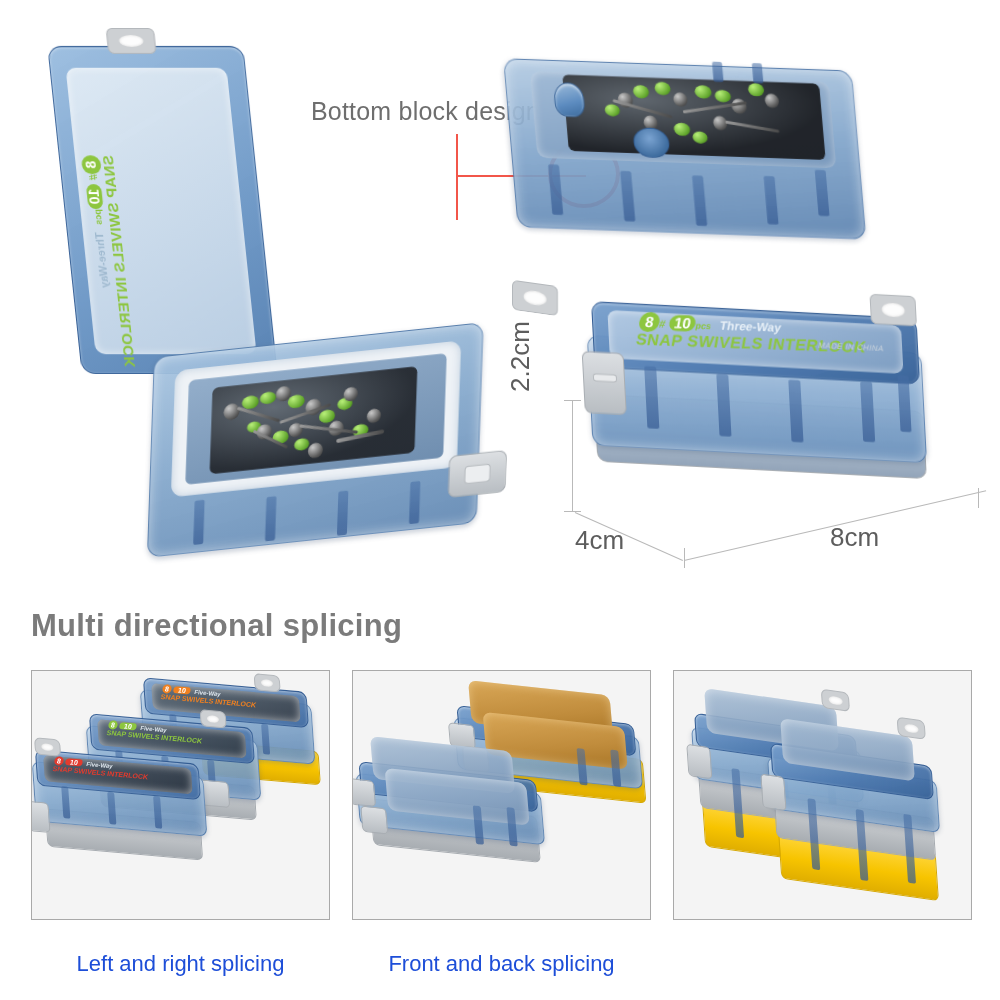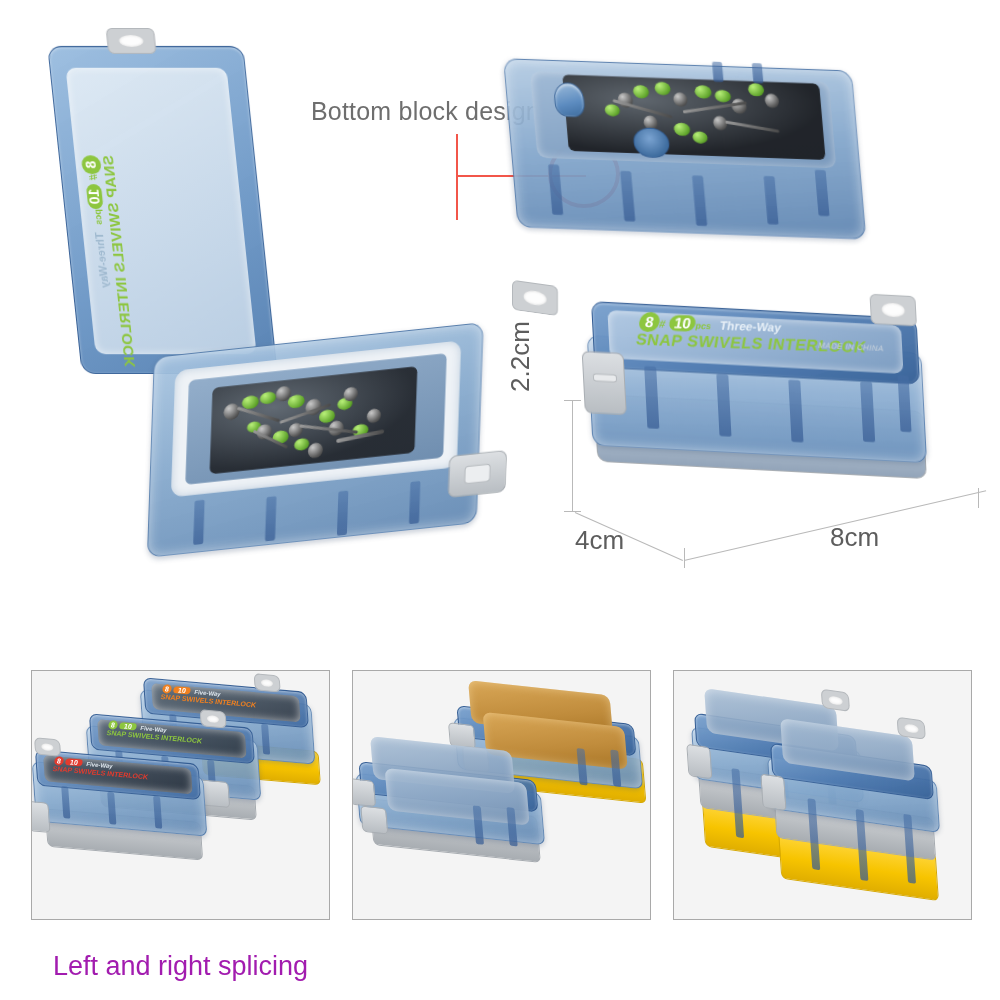--- a/index.html
+++ b/index.html
@@ -30,22 +30,22 @@
     white-space: nowrap;
   }
   .dim-label {
     position: absolute;
     font-size: 26px;
     color: #5d5d5d;
     white-space: nowrap;
   }
   .caption {
     position: absolute;
-    font-size: 27px;
-    color: #a21caf;
+    font-size: 22px;
+    color: #1d4ed8;
     text-align: center;
     white-space: nowrap;
   }
 
   
   .red-vline { position: absolute; background: #f2564a; }
   .red-hline { position: absolute; background: #f2564a; }
   .red-circle {
     position: absolute;
     border: 4px solid #ee3b30;
@@ -387,20 +387,21 @@
   <div class="dimline" style="left:575px; top:512px; width:118px; height:1px;
               transform: rotate(24deg); transform-origin: left center;"></div>
   <div class="dim-label" style="left:575px; top:525px;">4cm</div>
 
   <div class="dimline" style="left:684px; top:560px; width:310px; height:1px;
               transform: rotate(-13deg); transform-origin: left center;"></div>
   <div class="tick" style="left:684px; top:548px; width:1px; height:20px;"></div>
   <div class="tick" style="left:978px; top:488px; width:1px; height:20px;"></div>
   <div class="dim-label" style="left:830px; top:522px;">8cm</div>
 
+  <div class="section-title" style="left:31px; top:608px;">Multi directional splicing</div>
 
   <div class="panel" style="left:31px; top:670px; width:299px; height:250px;">
 
     <div style="position:absolute; left:110px; top:14px; width:172px; height:96px;
                 transform: skewY(9deg) rotate(-4deg);">
       <div class="foot yellow" style="left:58px; top:58px; width:118px; height:34px; border-radius:6px;"></div>
       <div class="tub" style="left:0; top:12px; width:172px; height:60px; border-radius:8px;"></div>
       <div class="lid" style="left:4px; top:0; width:164px; height:36px; border-radius:8px;
            background:linear-gradient(160deg, rgba(120,158,202,.9), rgba(66,108,162,.94));"></div>
       <div class="lid-window" style="left:12px; top:5px; width:148px; height:26px; border-radius:6px;
@@ -488,20 +489,21 @@
       <div class="tub" style="left:0; top:38px; width:186px; height:52px; border-radius:8px;"></div>
       <div class="lid" style="left:4px; top:26px; width:178px; height:32px; border-radius:8px;"></div>
       <div class="clear-tray" style="left:18px; top:0px; width:142px; height:42px;"></div>
       <div class="clear-tray" style="left:30px; top:30px; width:142px; height:42px;"></div>
       <div class="rib" style="left:116px; top:58px; width:8px; height:38px;"></div>
       <div class="rib" style="left:150px; top:56px; width:8px; height:38px;"></div>
       <div class="latch" style="left:-8px; top:44px; width:26px; height:26px; border-radius:5px;"></div>
       <div class="latch" style="left:2px;  top:70px; width:26px; height:26px; border-radius:5px;"></div>
     </div>
   </div>
+  <div class="caption" style="left:352px; top:951px; width:299px;">Front and back splicing</div>
 
   <div class="panel" style="left:673px; top:670px; width:299px; height:250px;">
 
     <div style="position:absolute; left:20px; top:28px; width:170px; height:172px;
                 transform: skewY(12deg) rotate(-4deg);">
       <div class="foot yellow" style="left:6px; top:112px; width:158px; height:46px; border-radius:6px;"></div>
       <div class="foot" style="left:4px; top:78px; width:160px; height:42px; border-radius:6px;"></div>
       <div class="tub" style="left:0; top:40px; width:170px; height:52px; border-radius:8px;"></div>
       <div class="lid" style="left:4px; top:26px; width:162px; height:34px; border-radius:8px;"></div>
       <div class="clear-tray" style="left:16px; top:0px; width:132px; height:44px;"></div>

